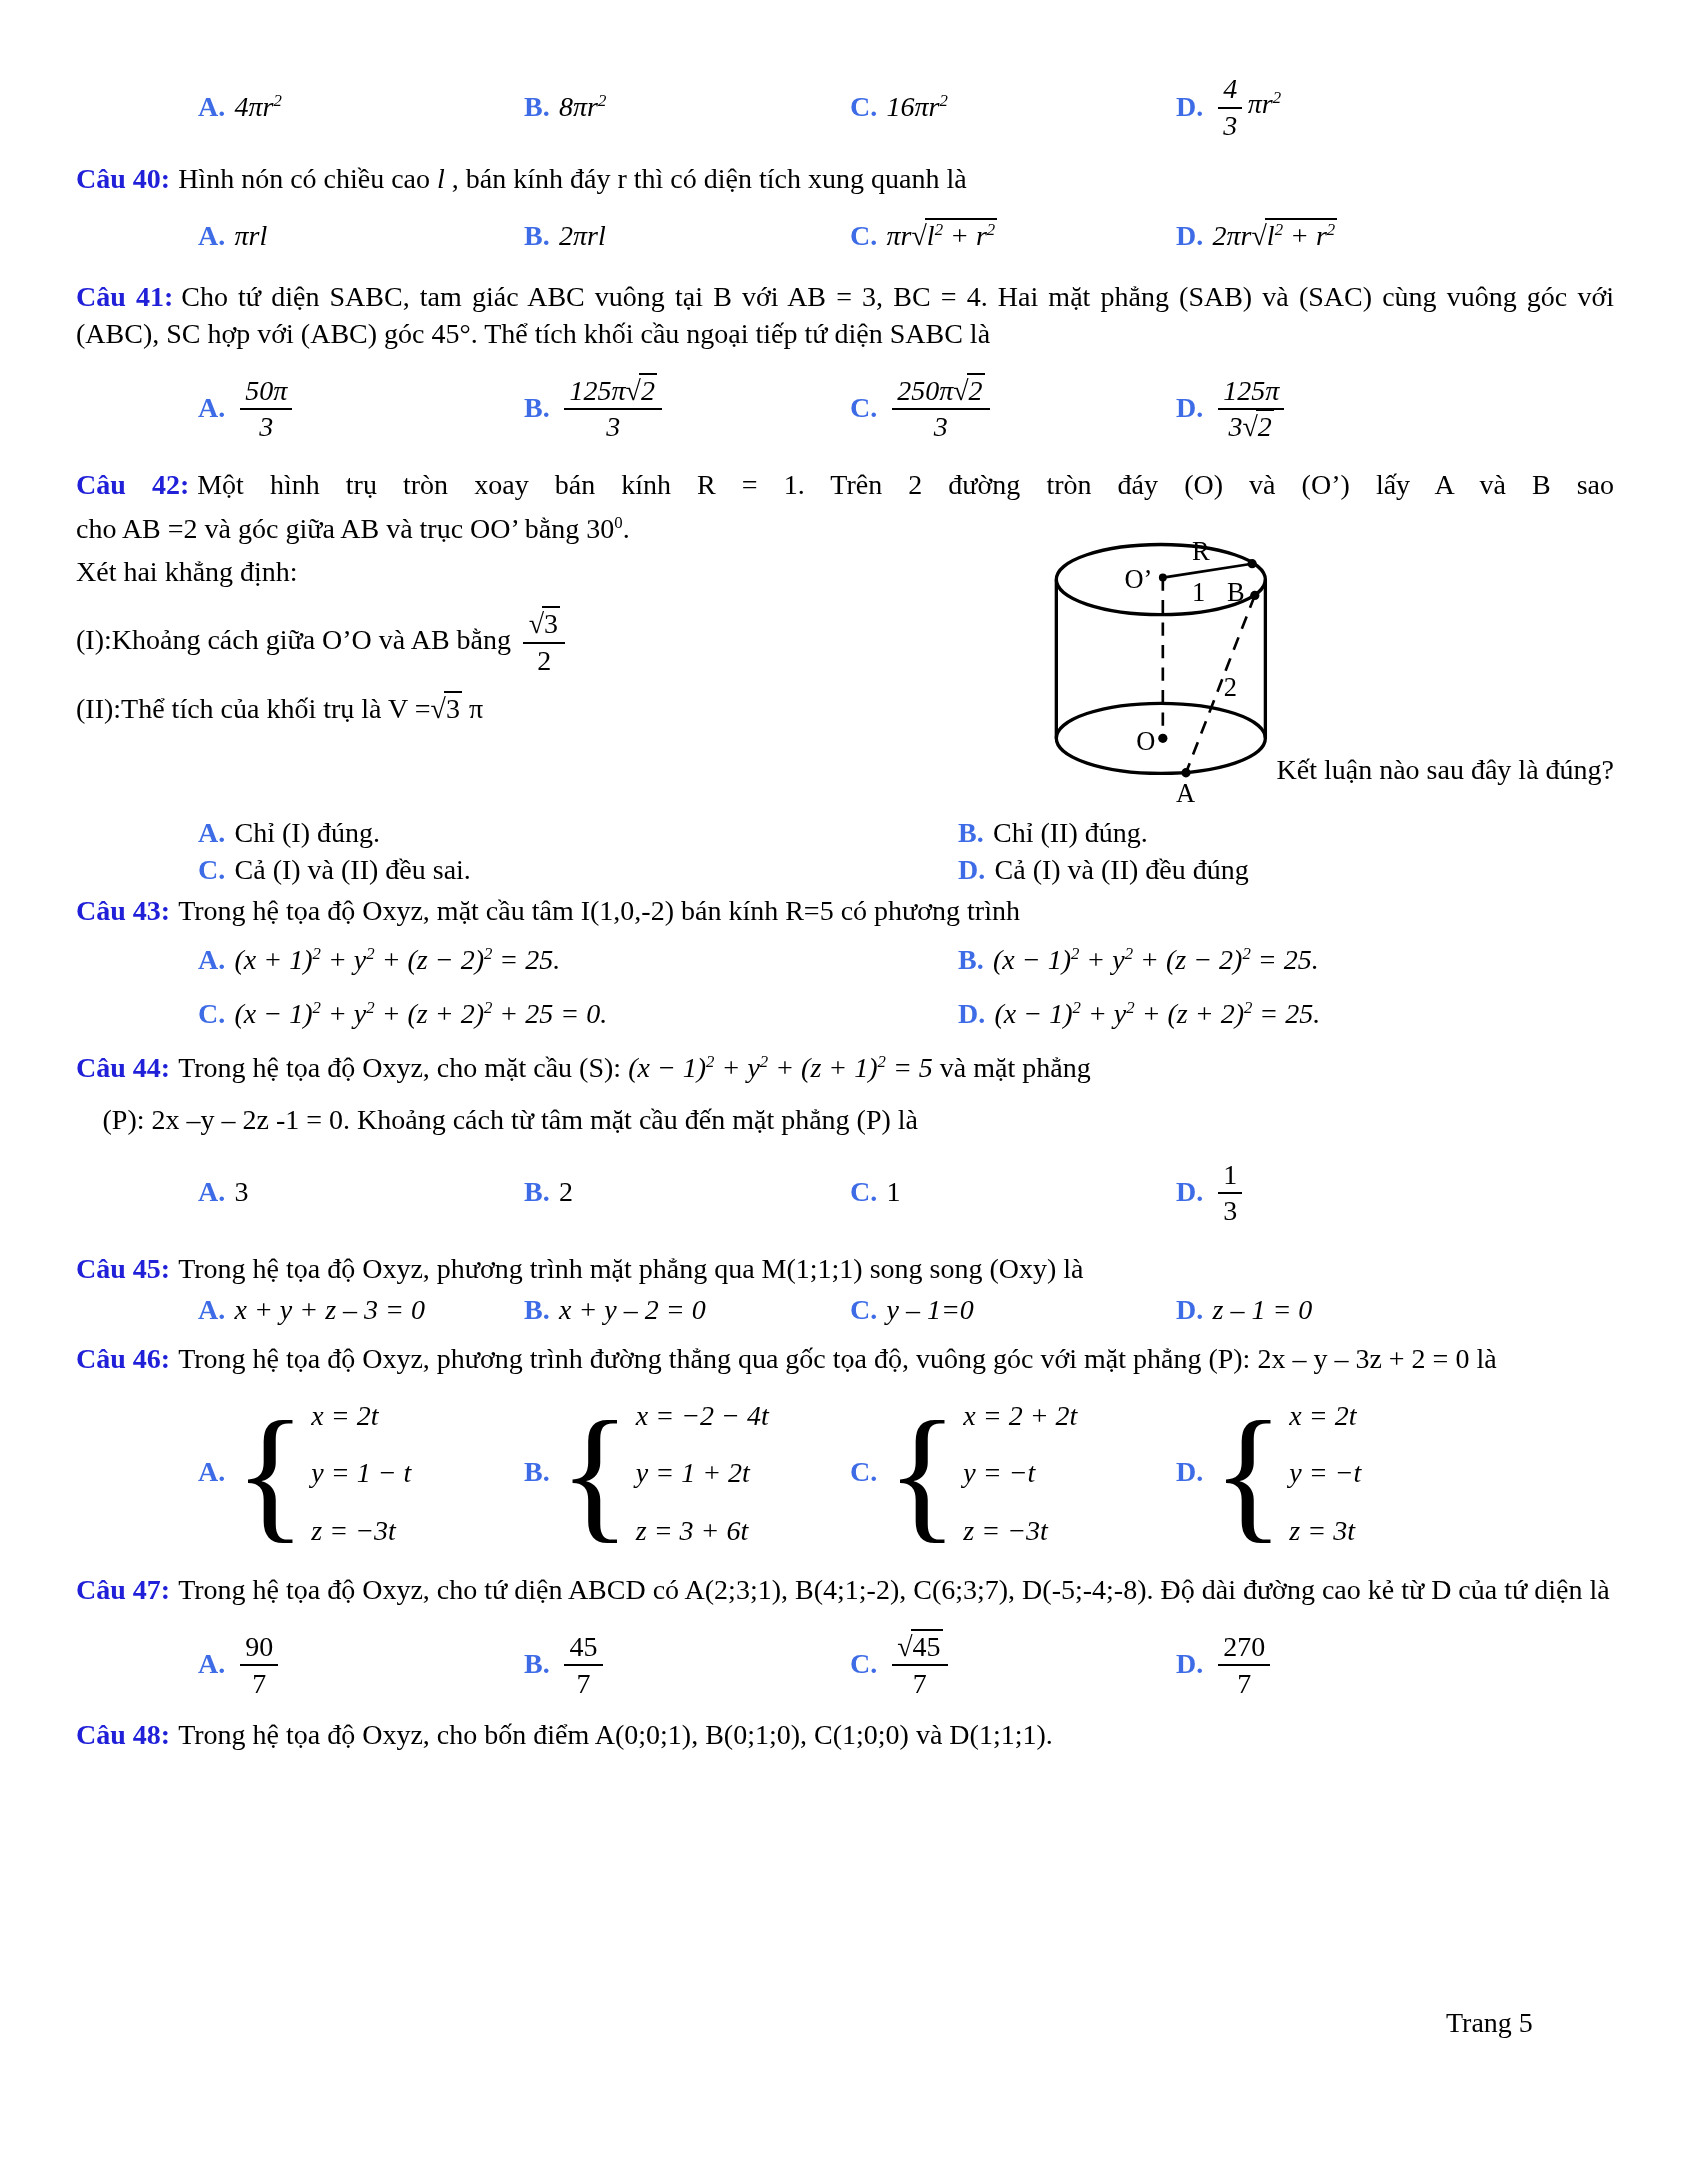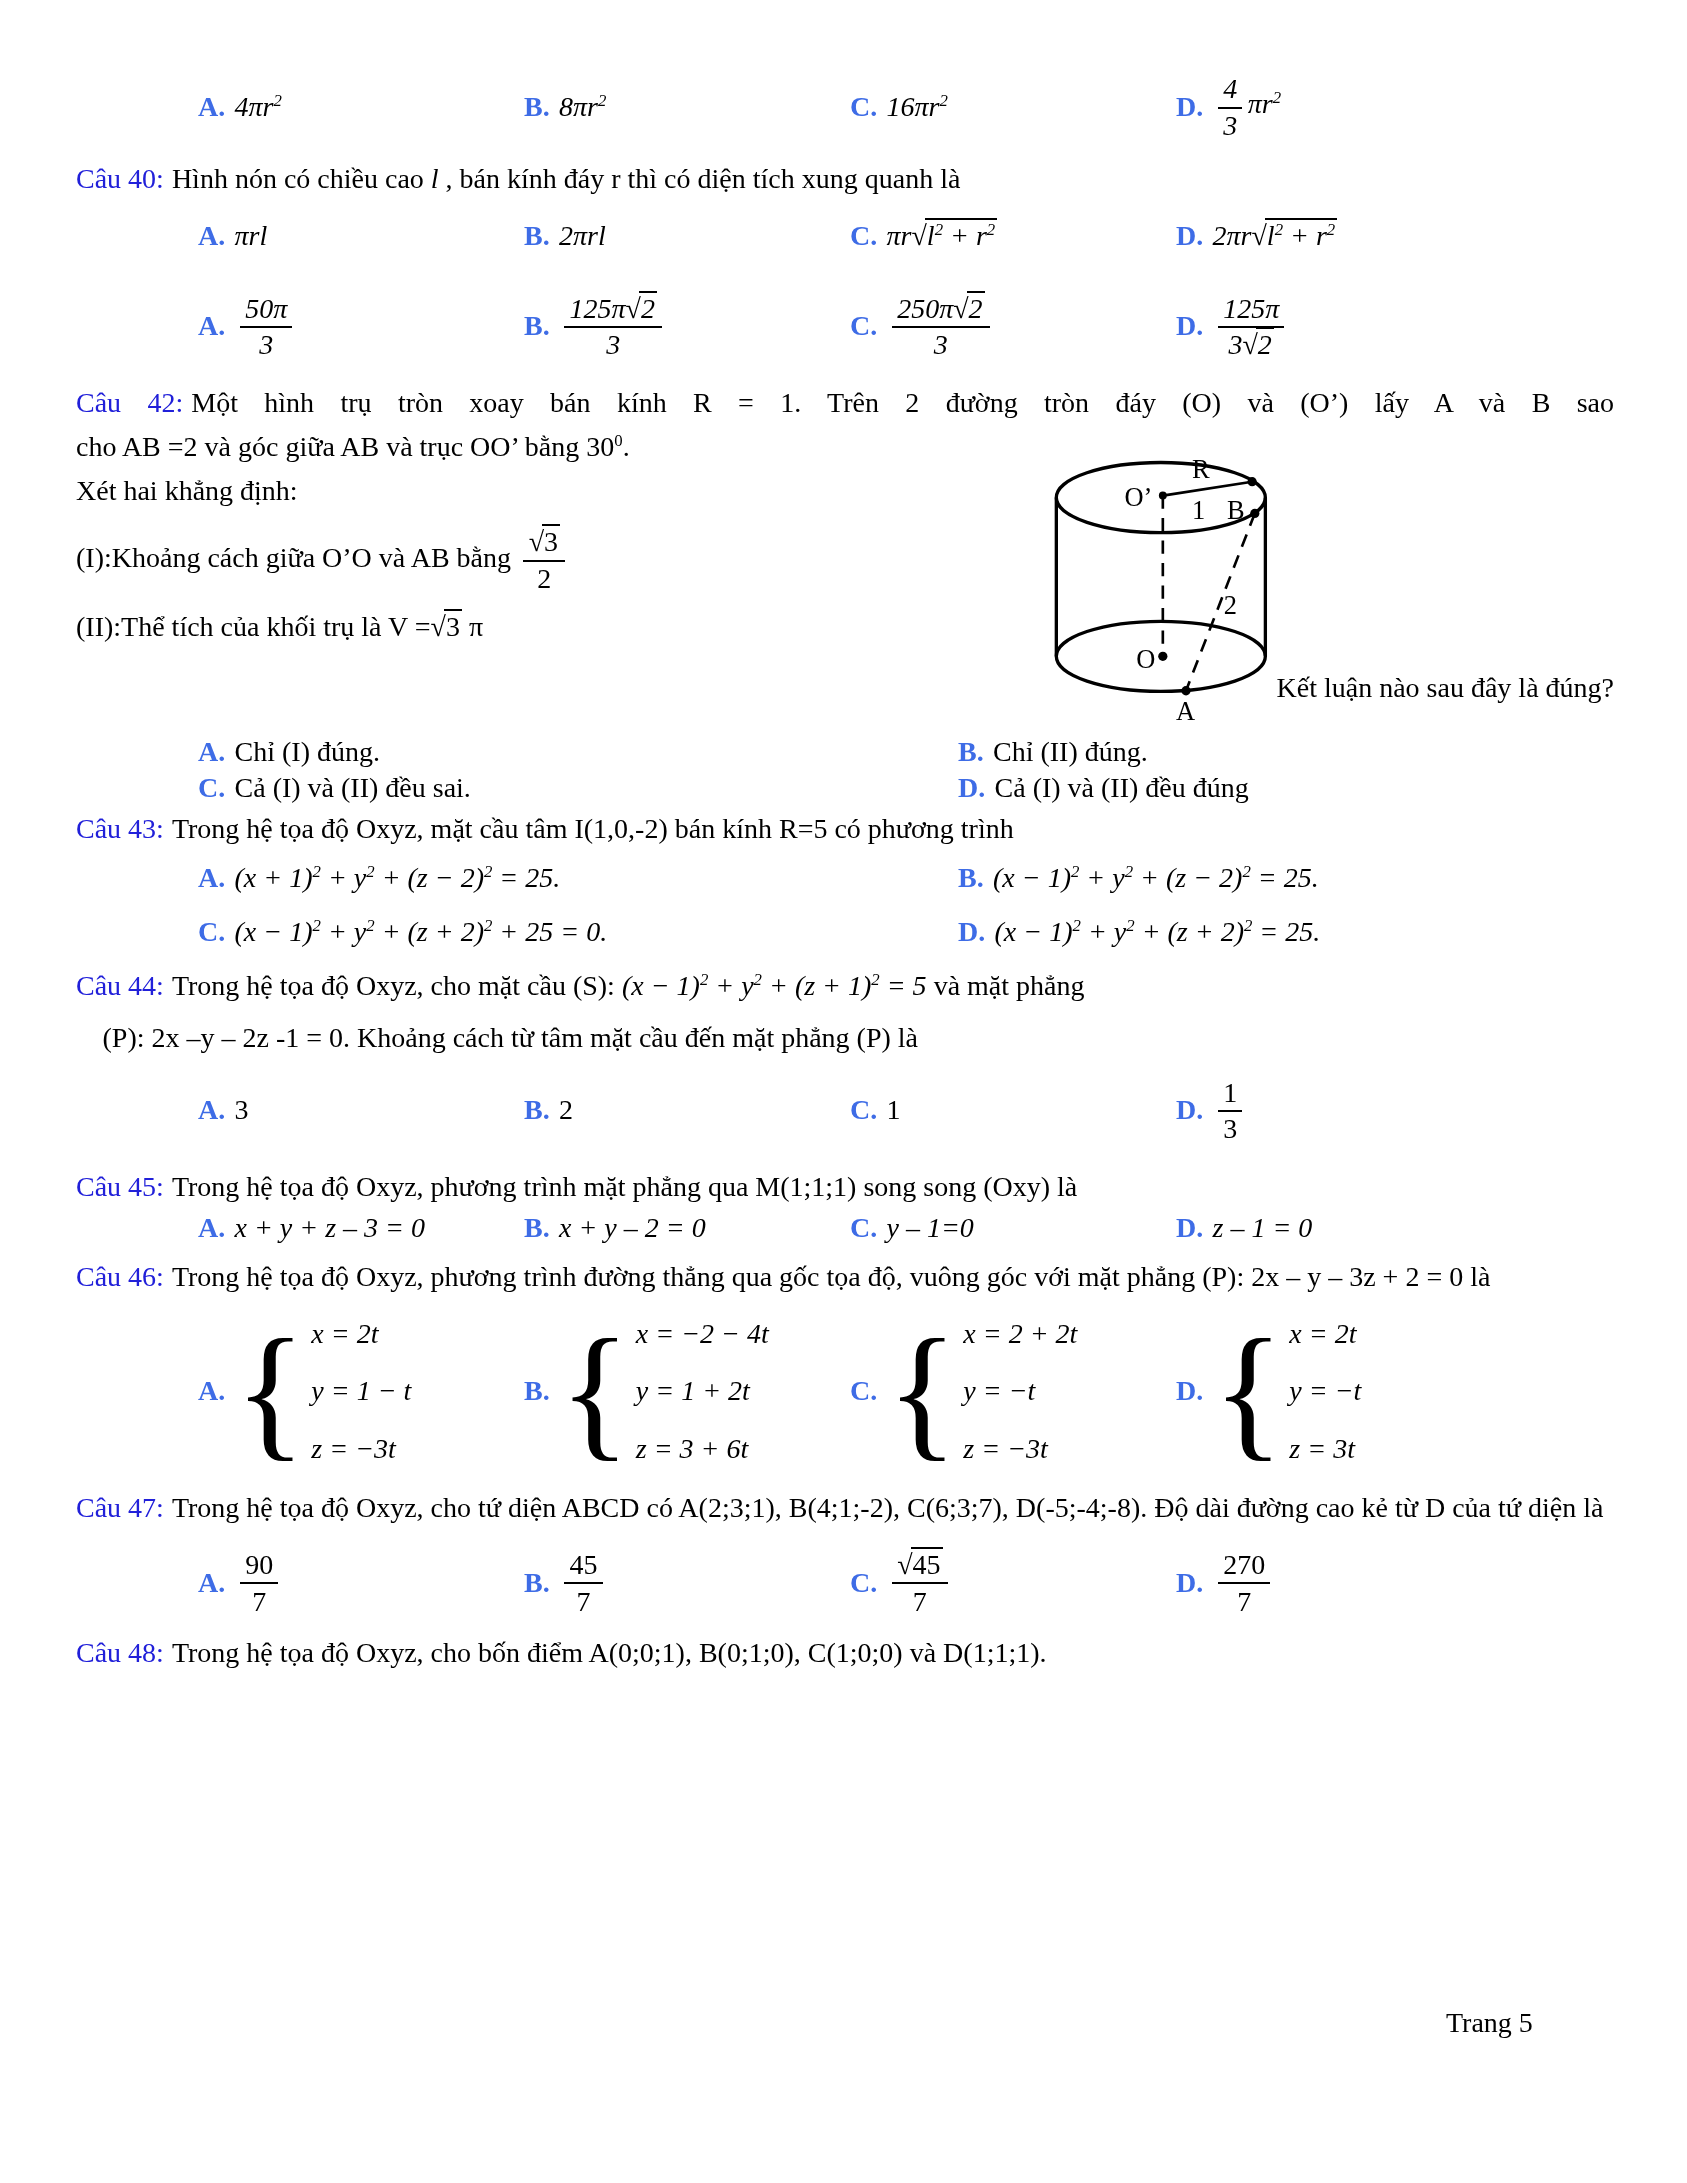--- a/index.html
+++ b/index.html
@@ -2,21 +2,21 @@
 <html style="font-size:10.6px"><head>
 <meta charset="utf-8">
 <style>
   html,body { margin:0; padding:0; background:#888; }
   .page {
     width:1687px; height:2183px; position:relative; background:#ffffff;
     font-family:"Liberation Serif", serif; font-size:28px; color:#000;
     padding:63px 73px 0 76px; box-sizing:border-box; overflow:hidden;
     line-height:1.32;
   }
-  .qlabel { color:#2120d9; font-weight:normal; margin-right:8px; }
+  .qlabel { color:#2120d9; font-weight:bold; margin-right:8px; }
   .letter { color:#3e6ce6; font-weight:bold; margin-right:9.3px; flex:none; }
   .math { font-style:italic; }
   sup { font-size:60%; line-height:0; }
   p { margin:0; }
   .just { text-align:justify; }
   .justlast { text-align:justify; text-align-last:justify; }
 
   .frac { display:inline-block; text-align:center; vertical-align:middle; margin:0 5.3px; line-height:1.12; }
   .frac > .num { display:block; padding:0 5.3px 2px; }
   .frac > .den { display:block; border-top:2.6px solid #000; padding:1.3px 5.3px 0; }
@@ -79,20 +79,21 @@
           <span class="math">πr<span class="sqrt"><span class="rs">√</span><span class="rad">l<sup>2</sup> + r<sup>2</sup></span></span></span>
         </div>
       <div class="opt">
           <span class="letter">D.</span>
           <span class="math">2πr<span class="sqrt"><span class="rs">√</span><span class="rad">l<sup>2</sup> + r<sup>2</sup></span></span></span>
         </div>
     </div>
   </div>
 
   <div style="margin-top:9.3px;">
+    <p class="just"><span class="qlabel">Câu 41:</span><span>Cho tứ diện SABC, tam giác ABC vuông tại B với AB = 3, BC = 4. Hai mặt phẳng  (SAB) và (SAC) cùng vuông góc với (ABC), SC hợp với (ABC) góc 45°. Thể tích khối cầu ngoại tiếp tứ diện SABC là</span></p>
     <div class="row4" style="margin-top:8px; min-height:96px;">
       <div class="opt">
           <span class="letter">A.</span>
           <span class="math"><span class="frac"><span class="num">50π</span><span class="den">3</span></span></span>
         </div>
       <div class="opt">
           <span class="letter">B.</span>
           <span class="math"><span class="frac"><span class="num">125π<span class="sqrt"><span class="rs">√</span><span class="rad">2</span></span></span><span class="den">3</span></span></span>
         </div>
       <div class="opt">

